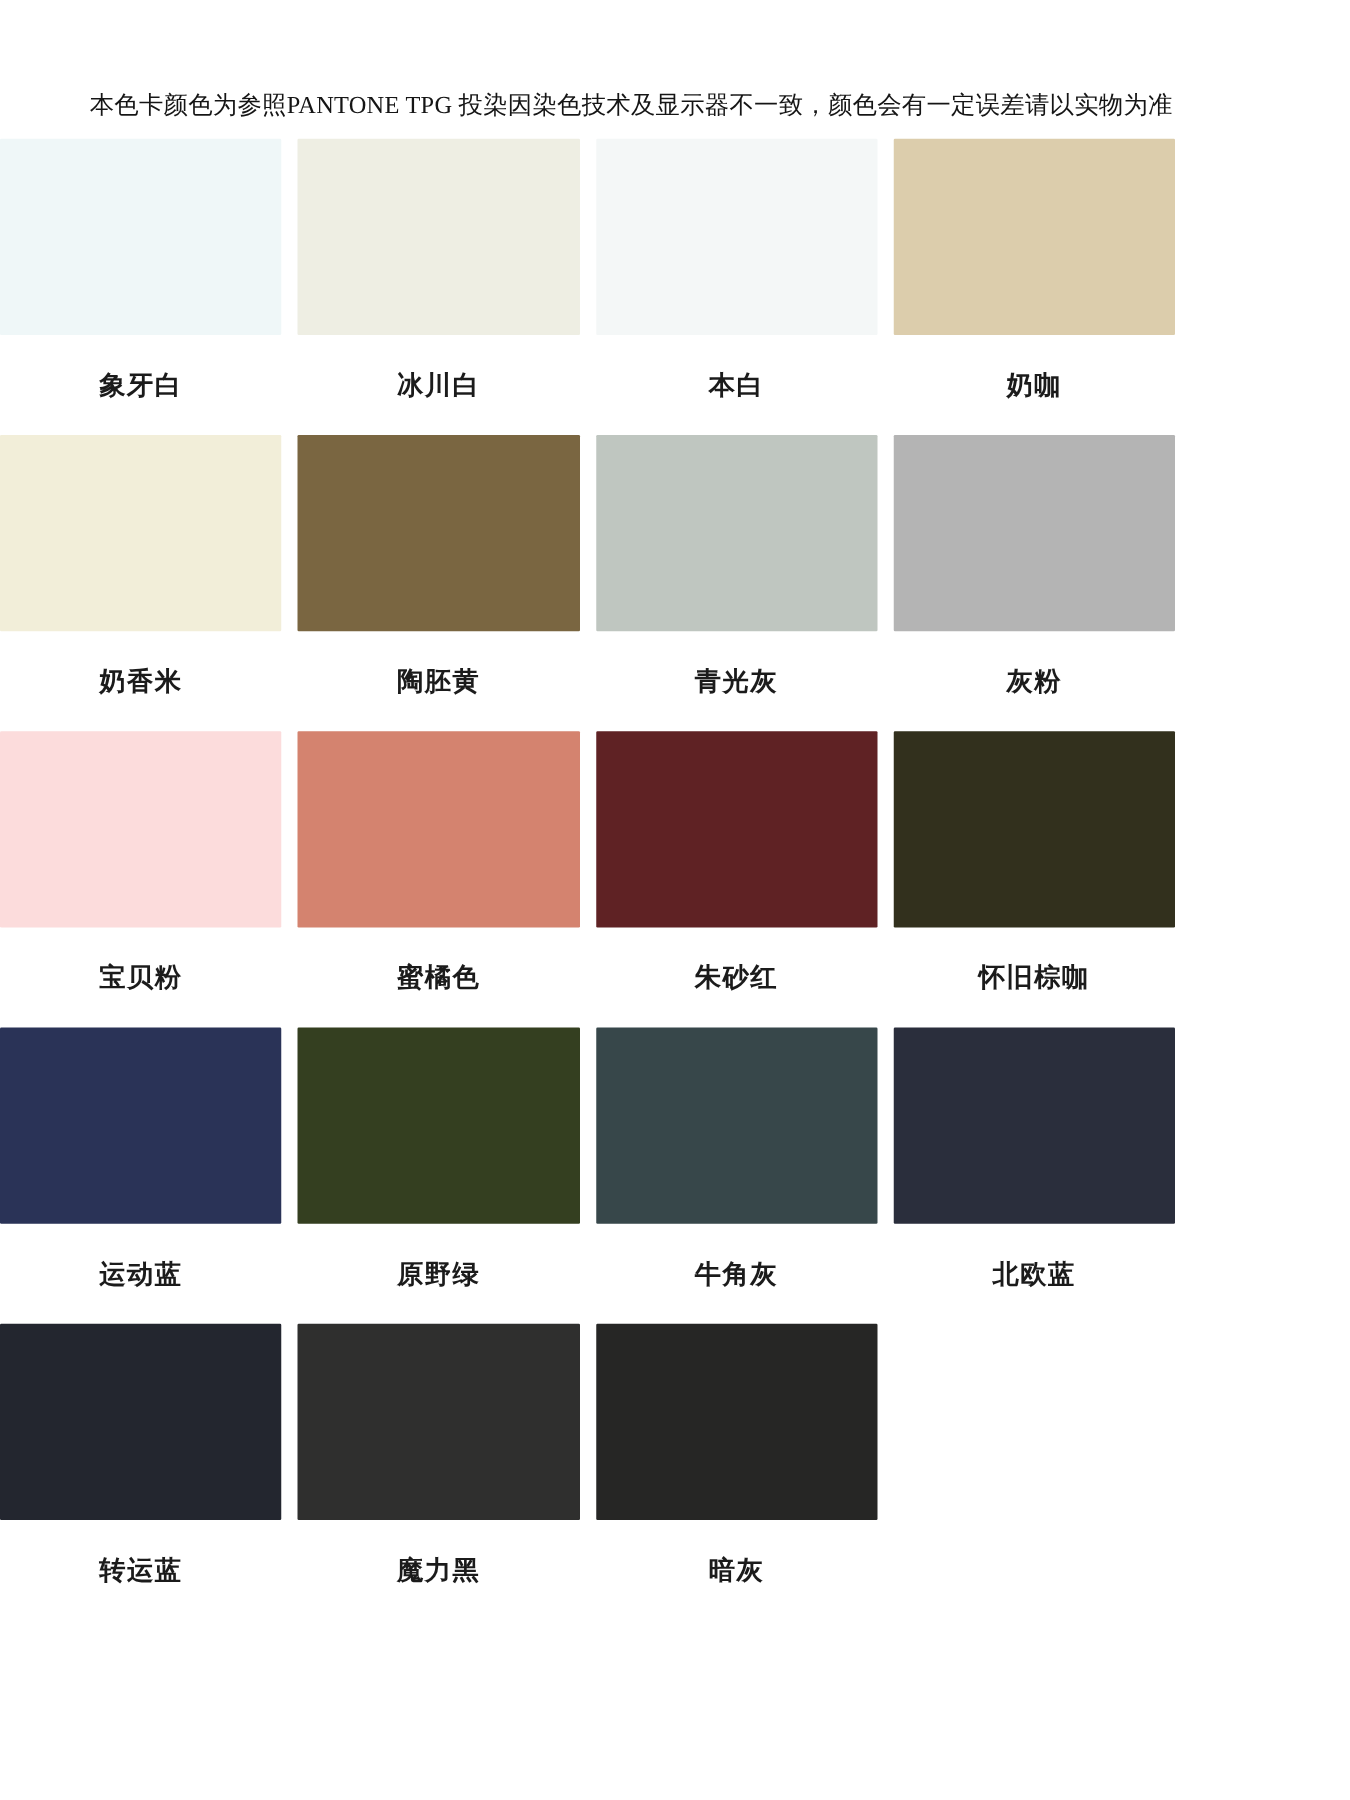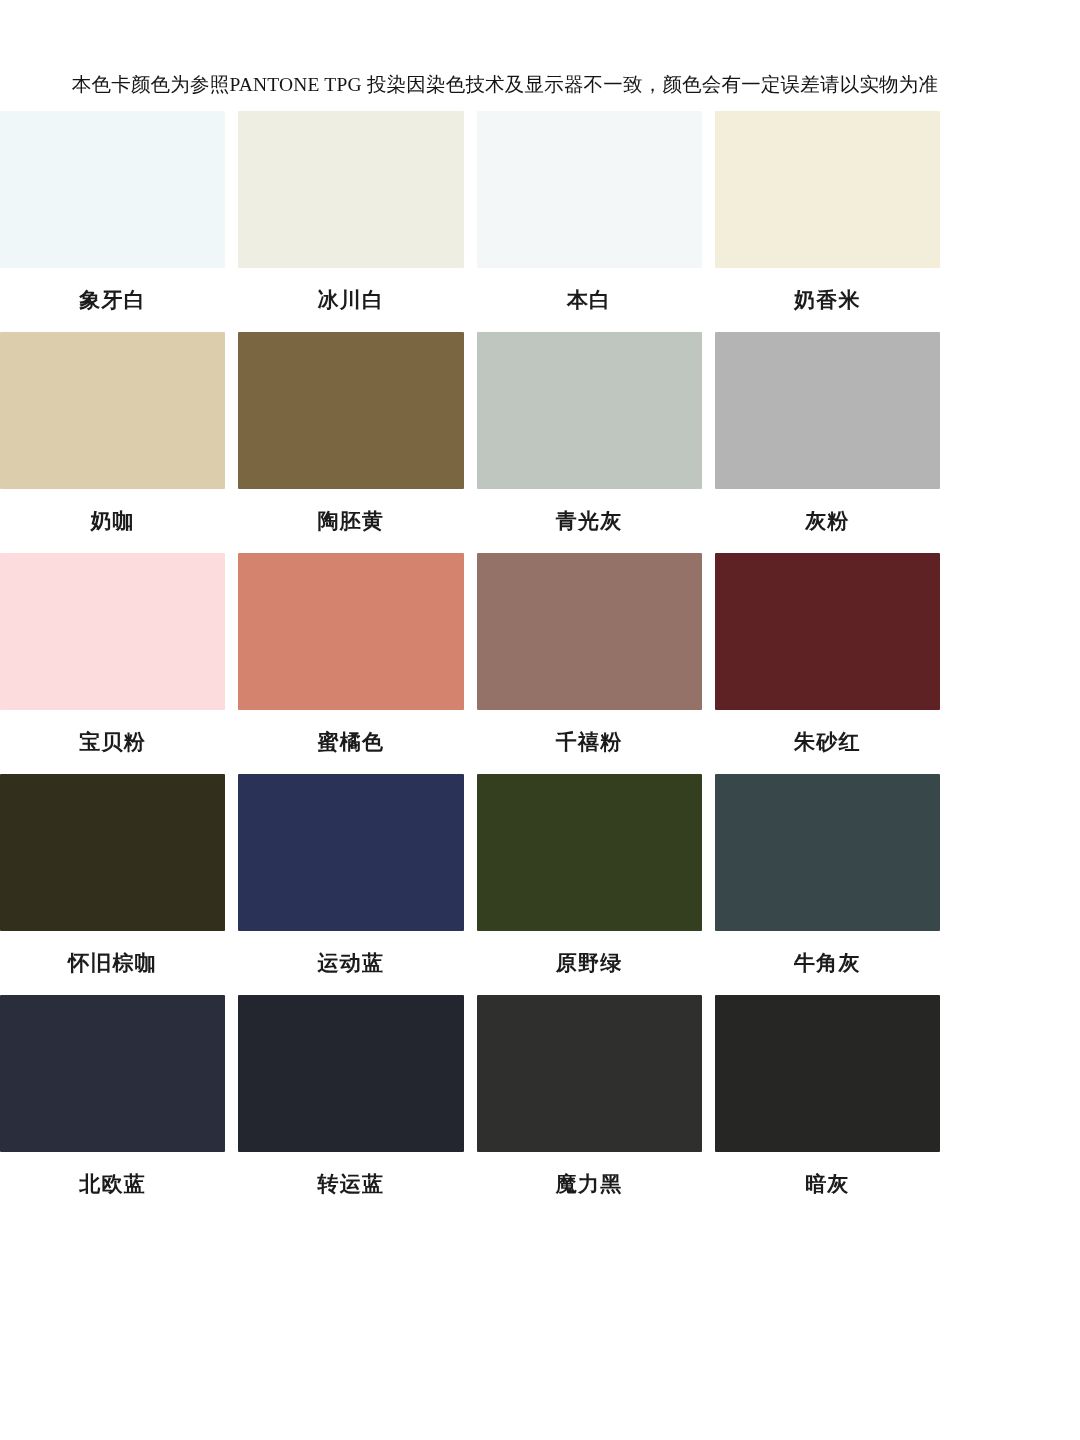--- a/index.html
+++ b/index.html
@@ -55,21 +55,21 @@
     align-items: center;
   }
 
   .swatch-chip {
     width: 100%;
     height: 157px;
     border-radius: 1px;
   }
 
   .swatch-label {
-    height: 64px;
+    height: 80px;
     display: flex;
     align-items: center;
     justify-content: center;
     font-size: 21px;
     font-weight: 700;
     letter-spacing: 1.2px;
     color: #1b1b1b;
     font-family: "Liberation Sans", "DejaVu Sans", sans-serif;
   }
 </style>
@@ -88,27 +88,27 @@
     </div>
     <div class="swatch-cell">
       <div class="swatch-chip" style="background-color: rgb(238, 238, 227);"></div>
       <div class="swatch-label">冰川白</div>
     </div>
     <div class="swatch-cell">
       <div class="swatch-chip" style="background-color: rgb(244, 247, 247);"></div>
       <div class="swatch-label">本白</div>
     </div>
     <div class="swatch-cell">
-      <div class="swatch-chip" style="background-color: rgb(242, 238, 217);"></div>
-      <div class="swatch-label">奶香米</div>
+      <div class="swatch-chip" style="background-color: rgb(220, 205, 172);"></div>
+      <div class="swatch-label">奶咖</div>
     </div>
 
     <div class="swatch-cell">
-      <div class="swatch-chip" style="background-color: rgb(220, 205, 172);"></div>
-      <div class="swatch-label">奶咖</div>
+      <div class="swatch-chip" style="background-color: rgb(242, 238, 217);"></div>
+      <div class="swatch-label">奶香米</div>
     </div>
     <div class="swatch-cell">
       <div class="swatch-chip" style="background-color: rgb(122, 102, 65);"></div>
       <div class="swatch-label">陶胚黄</div>
     </div>
     <div class="swatch-cell">
       <div class="swatch-chip" style="background-color: rgb(191, 198, 192);"></div>
       <div class="swatch-label">青光灰</div>
     </div>
 
@@ -116,24 +116,20 @@
       <div class="swatch-chip" style="background-color: rgb(180, 180, 180);"></div>
       <div class="swatch-label">灰粉</div>
     </div>
     <div class="swatch-cell">
       <div class="swatch-chip" style="background-color: rgb(252, 220, 220);"></div>
       <div class="swatch-label">宝贝粉</div>
     </div>
     <div class="swatch-cell">
       <div class="swatch-chip" style="background-color: rgb(212, 131, 111);"></div>
       <div class="swatch-label">蜜橘色</div>
-    </div>
-    <div class="swatch-cell">
-      <div class="swatch-chip" style="background-color: rgb(148, 114, 104);"></div>
-      <div class="swatch-label">千禧粉</div>
     </div>
 
     <div class="swatch-cell">
       <div class="swatch-chip" style="background-color: rgb(95, 34, 36);"></div>
       <div class="swatch-label">朱砂红</div>
     </div>
     <div class="swatch-cell">
       <div class="swatch-chip" style="background-color: rgb(50, 48, 29);"></div>
       <div class="swatch-label">怀旧棕咖</div>
     </div>

